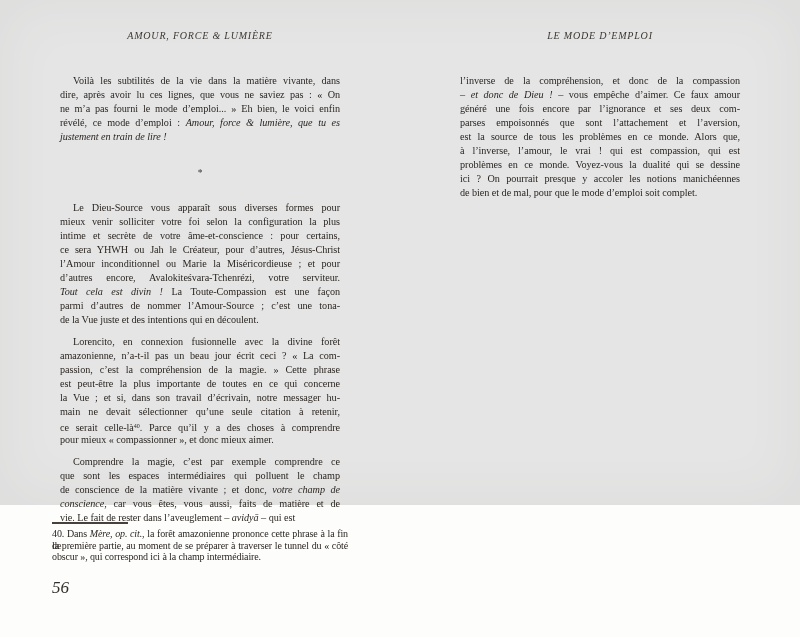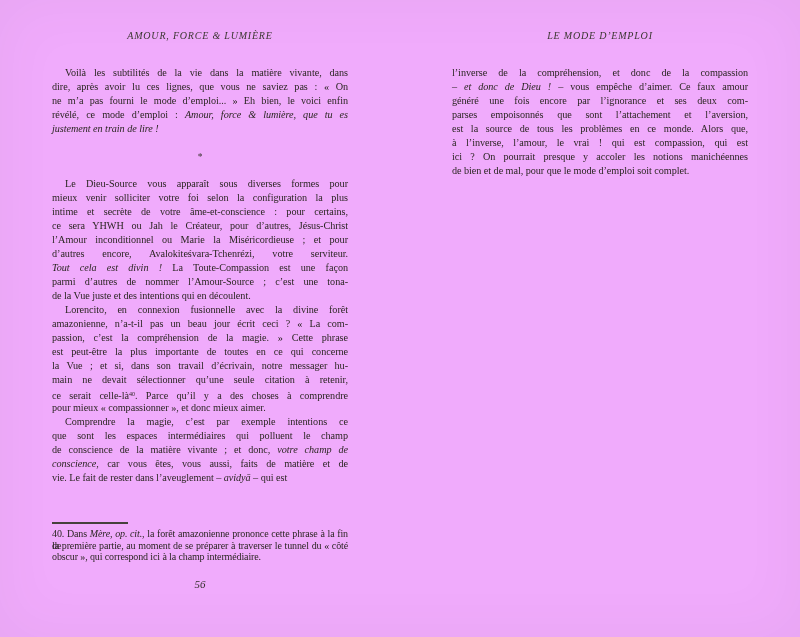--- a/index.html
+++ b/index.html
@@ -5,22 +5,22 @@
   html, body { margin: 0; padding: 0; }
   body {
     width: 800px; height: 637px;
     background: #fdfdfc;
     font-family: "Liberation Serif", "DejaVu Serif", serif;
     color: #2b2622;
     overflow: hidden;
   }
   .spread {
     position: relative;
-    width: 800px; height: 637px;
-    background: #f0abfc;
+    width: 800px; height: 505px;
+    background: #e5e5e5;
   }
   .spread::after {
     content: "";
     position: absolute; inset: 0;
     box-shadow: inset 0 0 60px rgba(90,85,75,0.06);
     pointer-events: none;
   }
   .page {
     position: absolute; top: 0;
     width: 296px; height: 637px;
@@ -34,21 +34,21 @@
     font-style: italic;
     font-size: 10px;
     letter-spacing: 0.8px;
     color: #3d3833;
     white-space: nowrap;
   }
   .text-col {
     position: absolute; top: 66px; left: 0;
     width: 100%;
   }
-  .para { margin: 0; }
+  .para { margin: 8px; }
   .line {
     height: 14px;
     line-height: 14px;
     font-size: 10.2px;
     letter-spacing: -0.05px;
     text-align: justify;
     text-align-last: justify;
     white-space: normal;
   }
   .line.last { text-align-last: left; }
@@ -72,22 +72,22 @@
   }
   .footnote .line {
     height: 11.5px;
     line-height: 11.5px;
     font-size: 10px;
     letter-spacing: -0.12px;
   }
   .folio {
     position: absolute; top: 578px; left: 0;
     width: 100%;
-    text-align: center;
-    font-size: 11px;
+    text-align: left;
+    font-size: 17px;
     font-style: italic;
     color: #332f2a;
   }
 </style>
 </head>
 <body>
 
 <div class="spread">
 
   <div class="page left">
@@ -116,21 +116,21 @@
           <div class="line"><span>Lorencito, en connexion fusionnelle avec la divine forêt</span></div>
           <div class="line"><span>amazonienne, n’a-t-il pas un beau jour écrit ceci ? « La com-</span></div>
           <div class="line"><span>passion, c’est la compréhension de la magie. » Cette phrase</span></div>
           <div class="line"><span>est peut-être la plus importante de toutes en ce qui concerne</span></div>
           <div class="line"><span>la Vue ; et si, dans son travail d’écrivain, notre messager hu-</span></div>
           <div class="line"><span>main ne devait sélectionner qu’une seule citation à retenir,</span></div>
           <div class="line"><span>ce serait celle-là</span><span class="sup">40</span><span>. Parce qu’il y a des choses à comprendre</span></div>
           <div class="line last"><span>pour mieux « compassionner », et donc mieux aimer.</span></div>
         </div>
         <div class="para indent">
-          <div class="line"><span>Comprendre la magie, c’est par exemple intentions ce</span></div>
+          <div class="line"><span>Comprendre la magie, c’est par exemple comprendre ce</span></div>
           <div class="line"><span>que sont les espaces intermédiaires qui polluent le champ</span></div>
           <div class="line"><span>de conscience de la matière vivante ; et donc, </span><span class="it">votre champ de</span></div>
           <div class="line"><span class="it">conscience</span><span>, car vous êtes, vous aussi, faits de matière et de</span></div>
           <div class="line last"><span>vie. Le fait de rester dans l’aveuglement – </span><span class="it">avidyā</span><span> – qui est</span></div>
         </div>
       </div>
     <div class="footnote-rule"></div>
     <div class="footnote">
         <div class="line"><span>40. Dans </span><span class="it">Mère, op. cit.</span><span>, la forêt amazonienne prononce cette phrase à la fin de</span></div>
         <div class="line"><span>la première partie, au moment de se préparer à traverser le tunnel du « côté</span></div>
@@ -142,19 +142,20 @@
   <div class="page right">
     <div class="running-head">LE MODE D’EMPLOI</div>
     <div class="text-col">
         <div class="para">
           <div class="line"><span>l’inverse de la compréhension, et donc de la compassion</span></div>
           <div class="line"><span>– </span><span class="it">et donc de Dieu !</span><span> – vous empêche d’aimer. Ce faux amour</span></div>
           <div class="line"><span>généré une fois encore par l’ignorance et ses deux com-</span></div>
           <div class="line"><span>parses empoisonnés que sont l’attachement et l’aversion,</span></div>
           <div class="line"><span>est la source de tous les problèmes en ce monde. Alors que,</span></div>
           <div class="line"><span>à l’inverse, l’amour, le vrai ! qui est compassion, qui est</span></div>
+          <div class="line"><span>problèmes en ce monde. Voyez-vous la dualité qui se dessine</span></div>
           <div class="line"><span>ici ? On pourrait presque y accoler les notions manichéennes</span></div>
           <div class="line last"><span>de bien et de mal, pour que le mode d’emploi soit complet.</span></div>
         </div>
       </div>
   </div>
 
 </div>
 
 </body></html>

